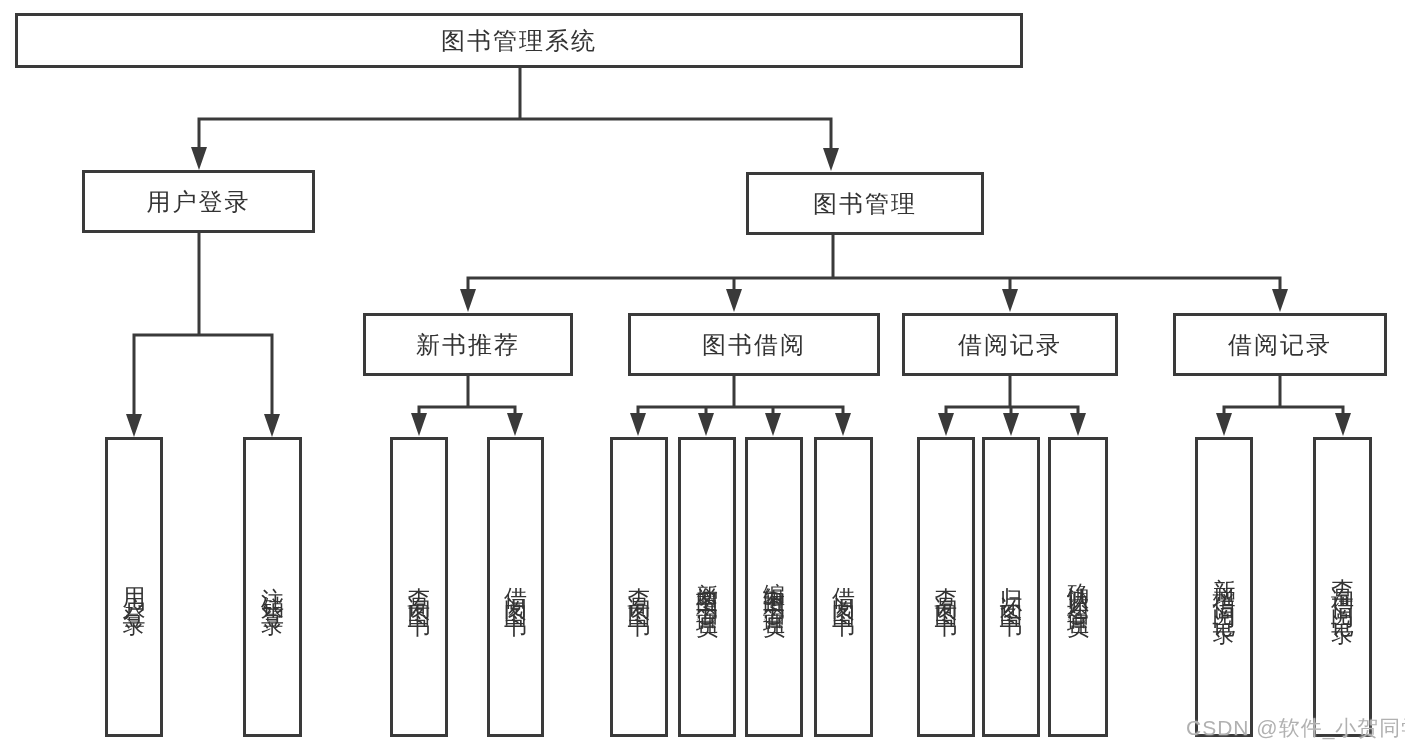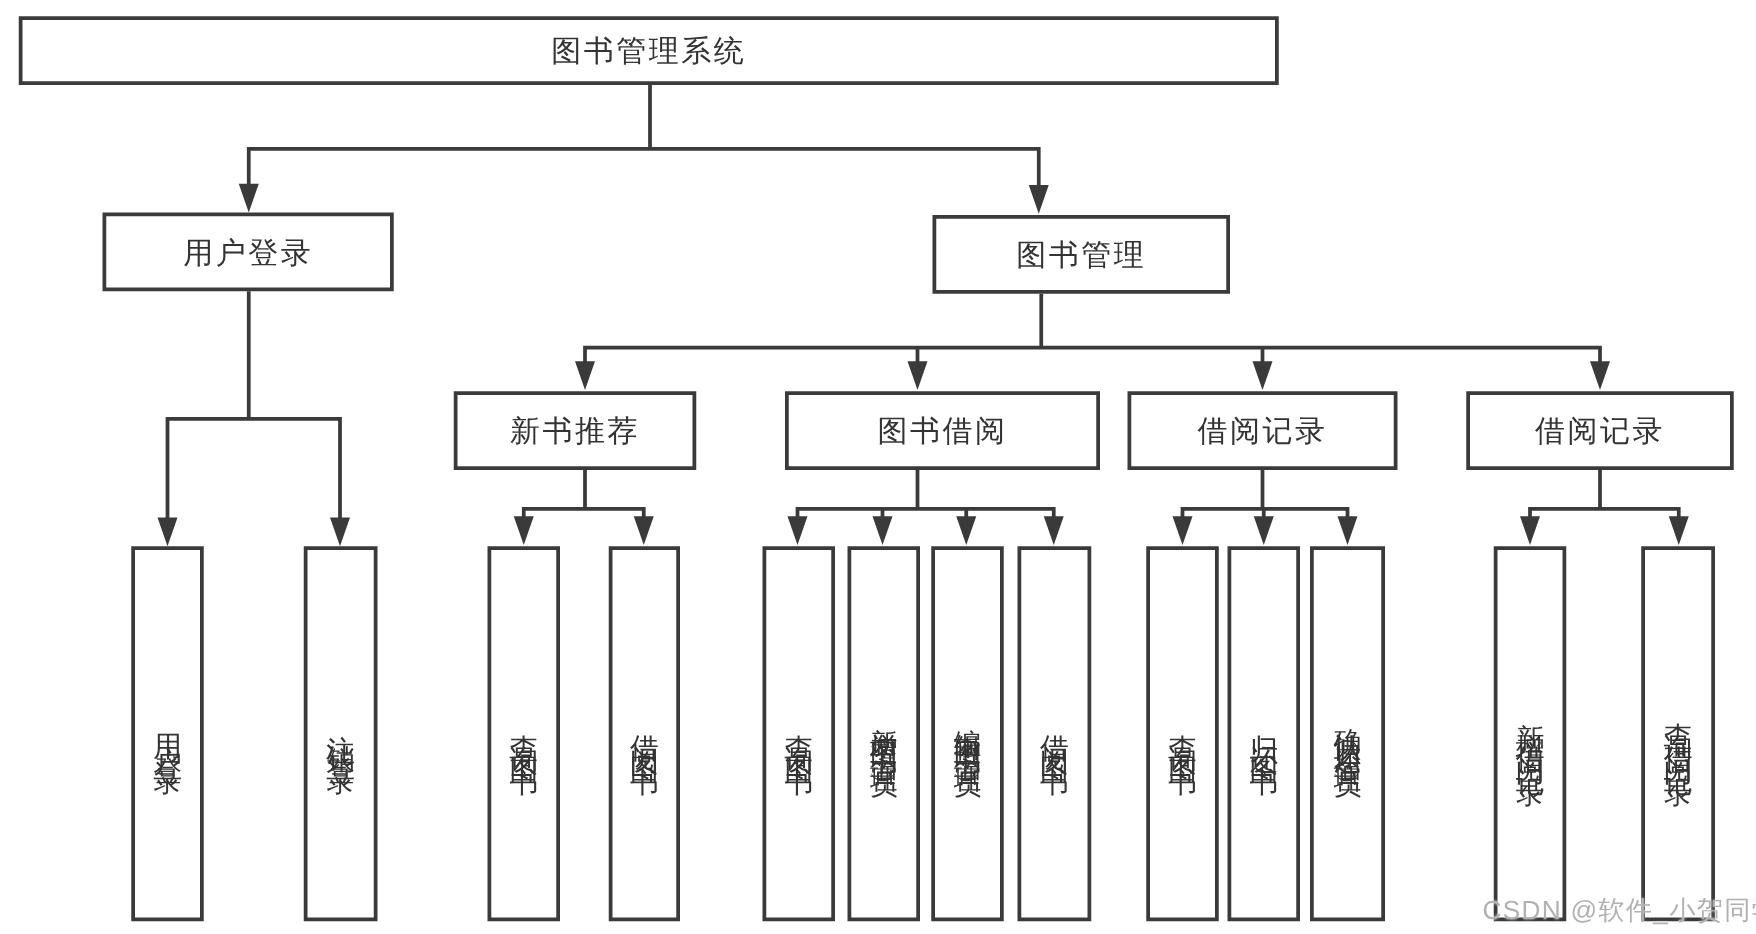--- a/index.html
+++ b/index.html
@@ -69,21 +69,21 @@
     <span>图书管理系统</span>
   </div>
 
   <div class="box" style="left:82px;top:170px;width:233px;height:63px;">
     <span>用户登录</span>
   </div>
   <div class="box" style="left:746px;top:172px;width:238px;height:63px;">
     <span>图书管理</span>
   </div>
 
-  <div class="box" style="left:363px;top:313px;width:194px;height:63px;align-items:center;">
+  <div class="box" style="left:363px;top:313px;width:210px;height:63px;align-items:center;">
     <span>新书推荐</span>
   </div>
   <div class="box" style="left:628px;top:313px;width:252px;height:63px;">
     <span>图书借阅</span>
   </div>
   <div class="box" style="left:902px;top:313px;width:216px;height:63px;">
     <span>借阅记录</span>
   </div>
   <div class="box" style="left:1173px;top:313px;width:214px;height:63px;">
     <span>借阅记录</span>

